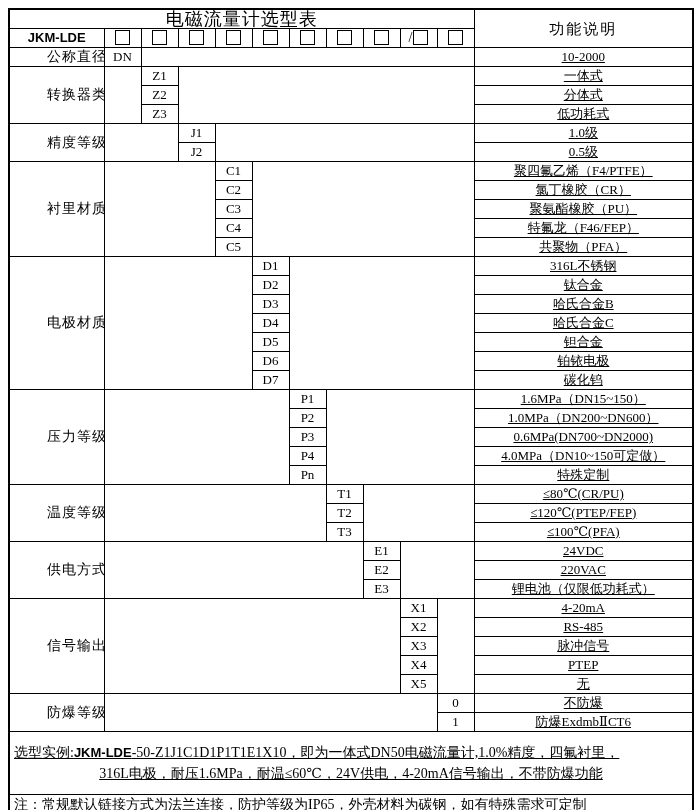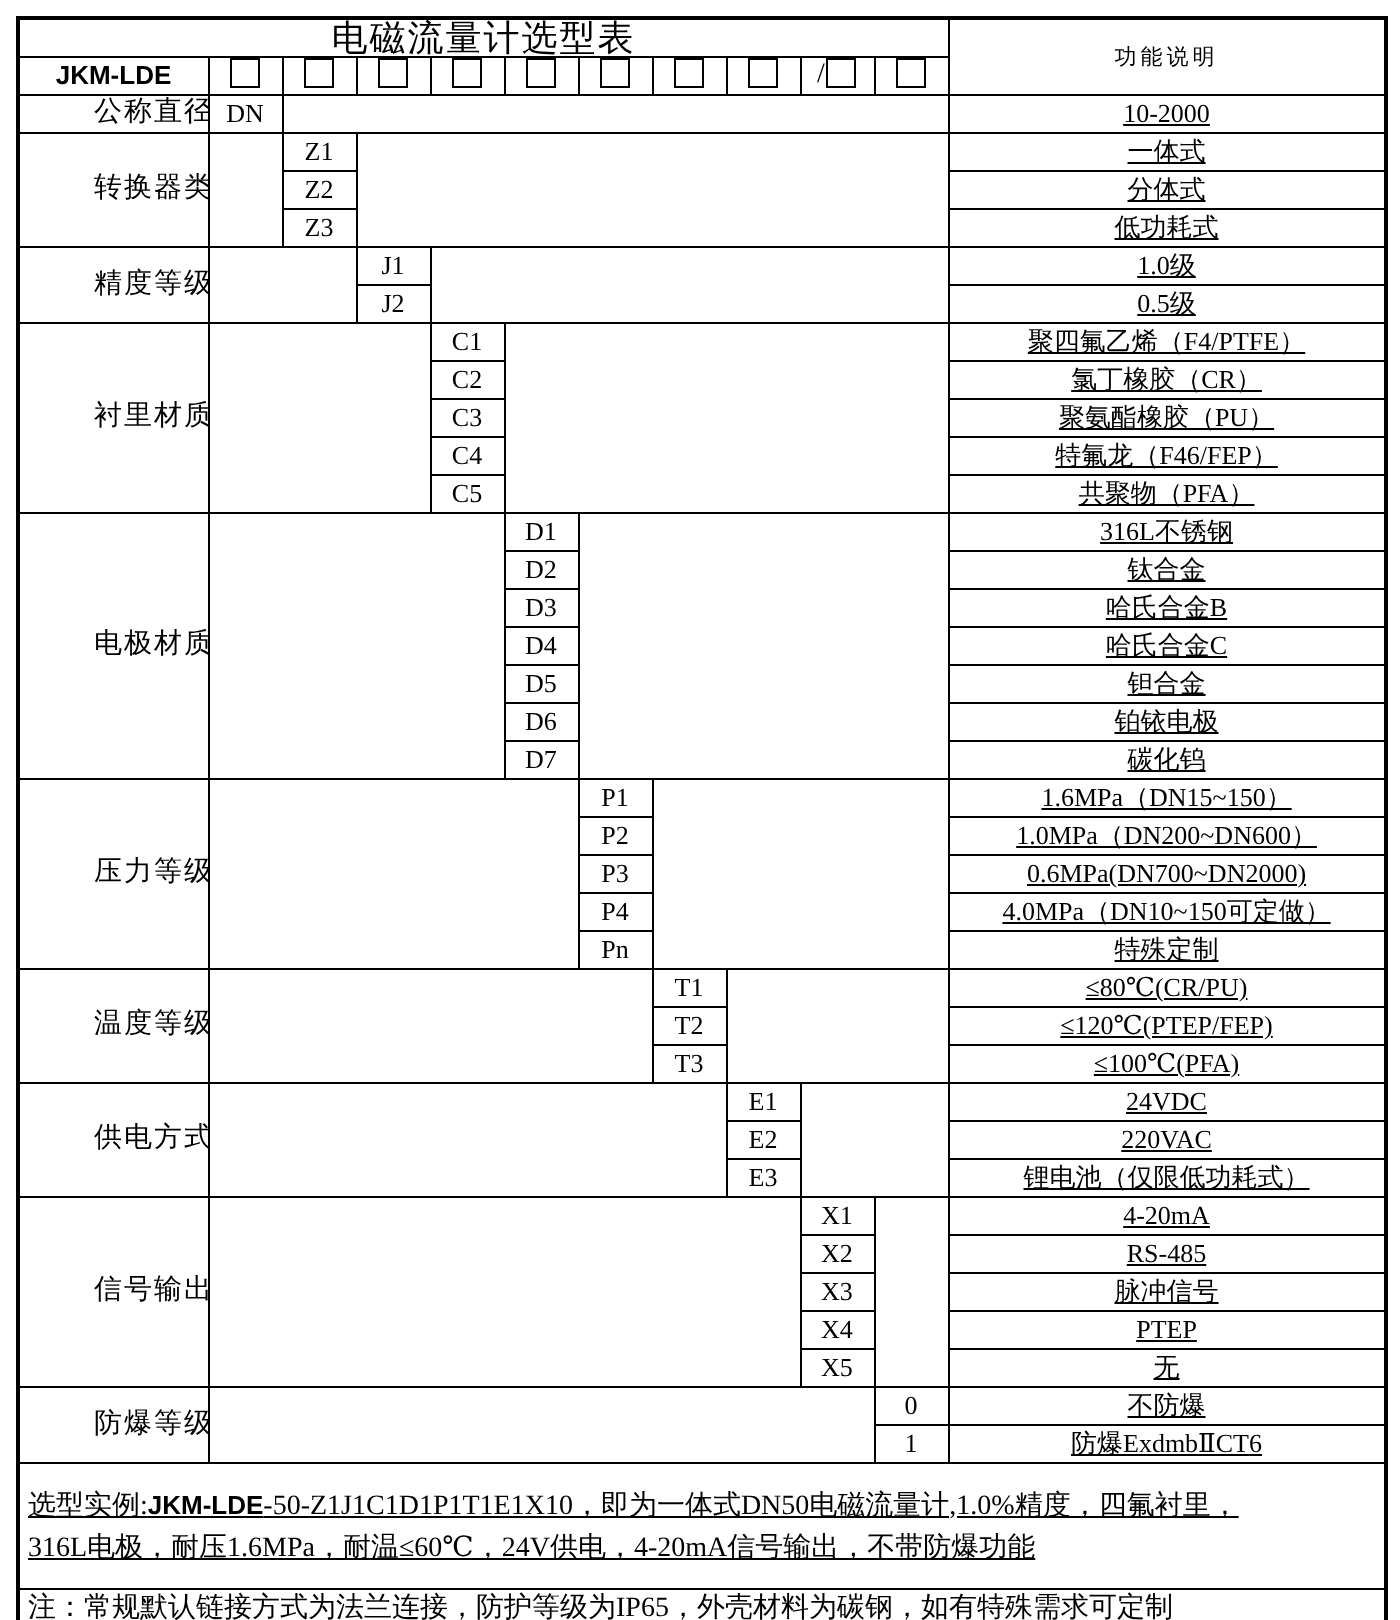--- a/index.html
+++ b/index.html
@@ -4,33 +4,33 @@
 <style>
   html,body{margin:0;padding:0;background:#fff;}
   body{width:700px;height:810px;color:#000;
        font-family:"Liberation Serif","DejaVu Serif",serif;}
   table.spec{border-collapse:collapse;table-layout:fixed;width:684px;
              margin:8px 0 0 8px;border:2px solid #000;}
   td{border:1px solid #000;text-align:center;padding:0;overflow:hidden;
      white-space:nowrap;font-size:14px;}
   tr{height:19px;line-height:18px;}
   .title{font-size:18px;letter-spacing:1px;}
-  .fhead{font-size:11px;letter-spacing:2px;}
+  .fhead{font-size:15px;letter-spacing:2px;}
   .model{font-family:"Liberation Sans","DejaVu Sans",sans-serif;
          font-weight:bold;font-size:13px;}
   .lbl{font-size:14px;letter-spacing:1px;padding-left:37px;}
   .code{font-size:13px;margin-top:32px;}
   .desc{font-size:13px;text-decoration:underline;}
   .empty{}
   .box{display:inline-block;width:13px;height:13px;border:1px solid #000;
        vertical-align:middle;margin-top:-2px;background:#fff;}
   .slash{font-size:14px;margin-right:1px;}
   .notecell{height:58px;text-align:left;vertical-align:middle;
             font-size:14px;line-height:21px;padding:2px 4px;text-decoration:underline;}
-  .nline2{text-align:left;}
+  .nline2{text-align:center;}
   .notecell b{font-family:"Liberation Sans","DejaVu Sans",sans-serif;
               font-size:13px;}
   .notecell2{height:20px;text-align:left;padding:0 4px;font-size:14px;}
 </style>
 </head>
 <body>
 
 <table class="spec">
   <colgroup>
     <col style="width:95px">

